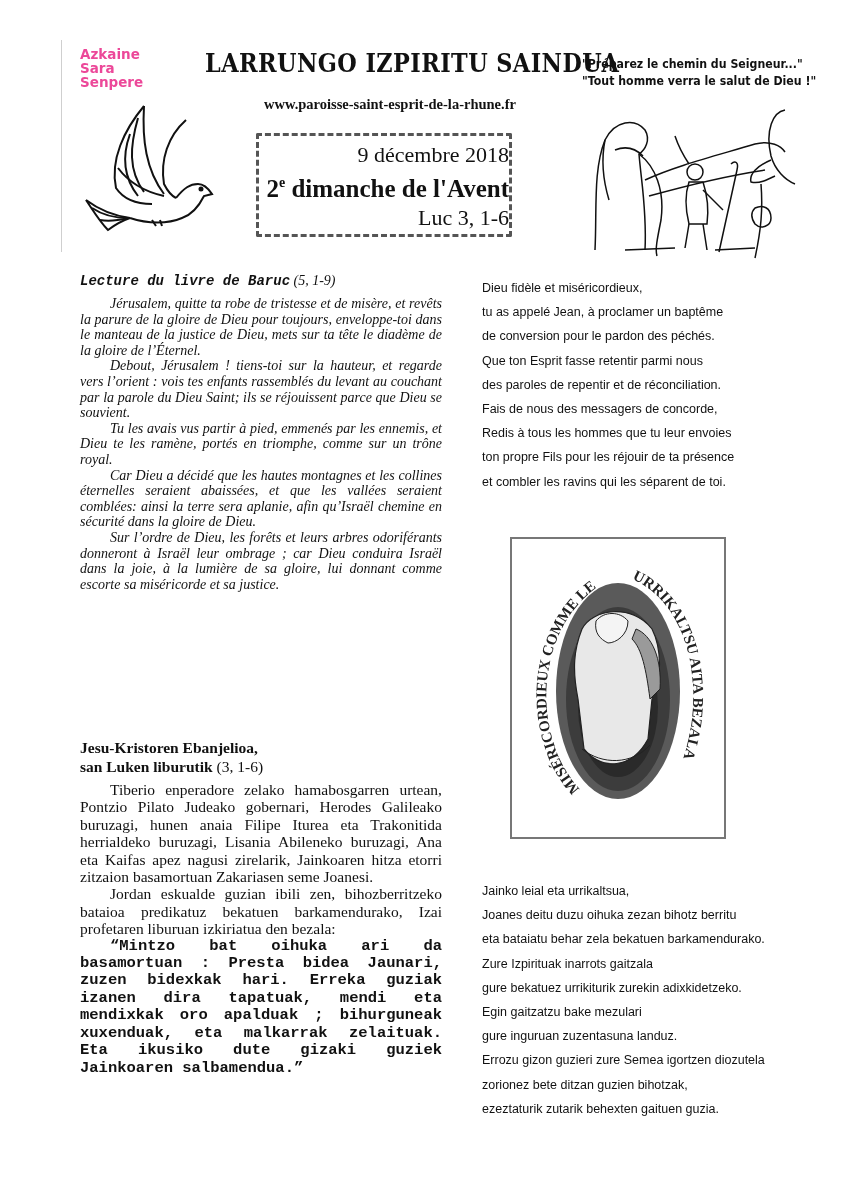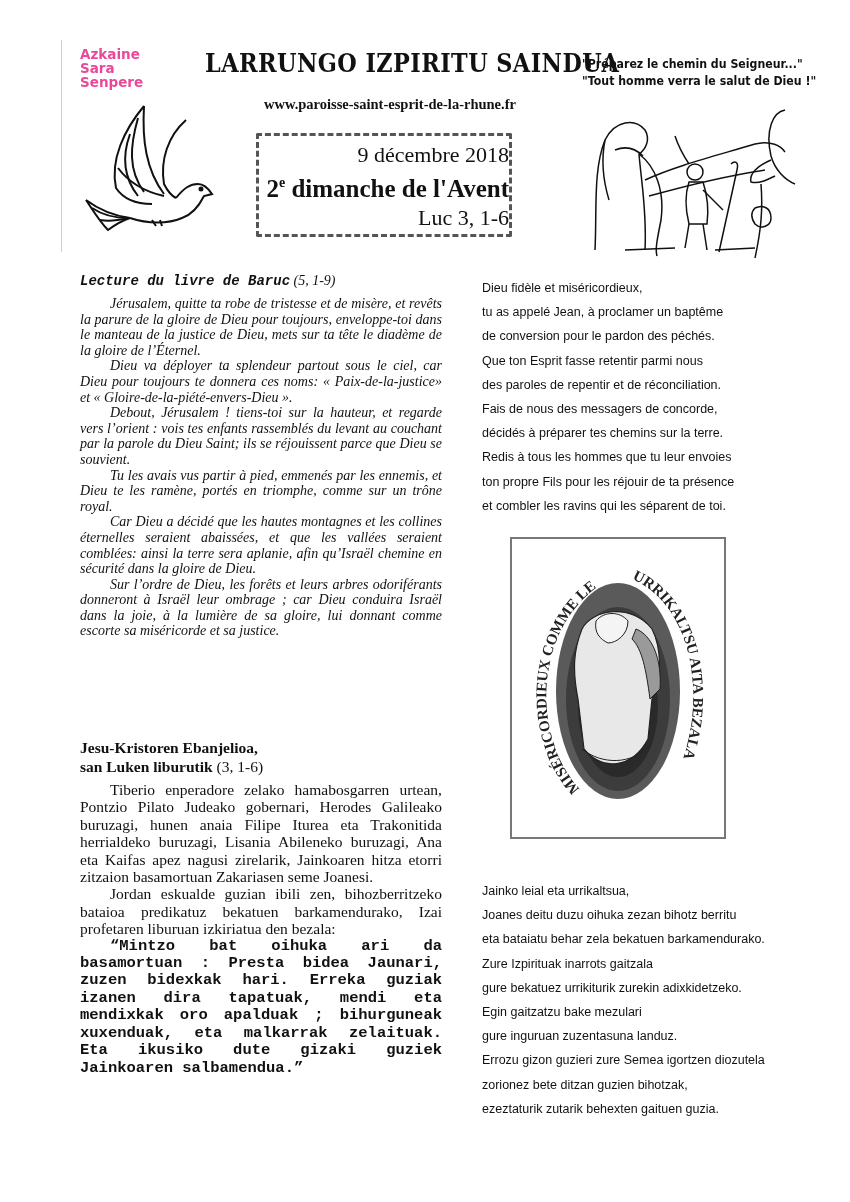--- a/index.html
+++ b/index.html
@@ -101,21 +101,20 @@
   <path d="M186 60 C172 66 164 74 166 82 C174 84 182 80 190 76"></path>
   <path d="M170 108 C178 104 186 108 186 118 C186 126 176 130 170 124 C166 118 166 112 170 108 Z"></path>
   <path d="M176 84 C178 110 176 130 170 158"></path>
   <path d="M40 150 L90 148 M130 150 L170 148"></path>
 </svg>
 
 <div class="abs col-left reading-title"><b>Lecture du livre de Baruc</b><span> (5, 1-9)</span></div>
 
 <div class="abs col-left reading-body">
   <p>Jérusalem, quitte ta robe de tristesse et de misère, et revêts la parure de la gloire de Dieu pour toujours, enveloppe-toi dans le manteau de la justice de Dieu, mets sur ta tête le diadème de la gloire de l’Éternel.</p>
-  <p>Dieu va déployer ta splendeur partout sous le ciel, car Dieu pour toujours te donnera ces noms: « Paix-de-la-justice» et « Gloire-de-la-piété-envers-Dieu ».</p>
   <p>Debout, Jérusalem ! tiens-toi sur la hauteur, et regarde vers l’orient : vois tes enfants rassemblés du levant au couchant par la parole du Dieu Saint; ils se réjouissent parce que Dieu se souvient.</p>
   <p>Tu les avais vus partir à pied, emmenés par les ennemis, et Dieu te les ramène, portés en triomphe, comme sur un trône royal.</p>
   <p>Car Dieu a décidé que les hautes montagnes et les collines éternelles seraient abaissées, et que les vallées seraient comblées: ainsi la terre sera aplanie, afin qu’Israël chemine en sécurité dans la gloire de Dieu.</p>
   <p>Sur l’ordre de Dieu, les forêts et leurs arbres odoriférants donneront à Israël leur ombrage ; car Dieu conduira Israël dans la joie, à la lumière de sa gloire, lui donnant comme escorte sa miséricorde et sa justice.</p>
 </div>
 
 <div class="abs col-left gospel-title">
   <div><b>Jesu-Kristoren Ebanjelioa,</b></div>
   <div><b>san Luken liburutik</b><span> (3, 1-6)</span></div>
 </div>
@@ -126,21 +125,20 @@
   <p class="bold">“Mintzo bat oihuka ari da basamortuan : Presta bidea Jaunari, zuzen bidexkak hari. Erreka guziak izanen dira tapatuak, mendi eta mendixkak oro apalduak ; bihurguneak xuxenduak, eta malkarrak zelaituak. Eta ikusiko dute gizaki guziek Jainkoaren salbamendua.”</p>
 </div>
 
 <div class="abs col-right prayer-fr">
   <div>Dieu fidèle et miséricordieux,</div>
   <div>tu as appelé Jean, à proclamer un baptême</div>
   <div>de conversion pour le pardon des péchés.</div>
   <div>Que ton Esprit fasse retentir parmi nous</div>
   <div>des paroles de repentir et de réconciliation.</div>
   <div>Fais de nous des messagers de concorde,</div>
-  <div>décidés à préparer tes chemins sur la terre.</div>
   <div>Redis à tous les hommes que tu leur envoies</div>
   <div>ton propre Fils  pour les réjouir de ta présence</div>
   <div>et combler les ravins qui les séparent de toi.</div>
 </div>
 
 <div class="abs jubilee">
   <svg width="212" height="298" viewBox="0 0 212 298">
     <defs>
       <path id="arcL" d="M68 250 C20 200 20 90 90 45"></path>
       <path id="arcR" d="M120 40 C190 70 200 190 150 262"></path>

